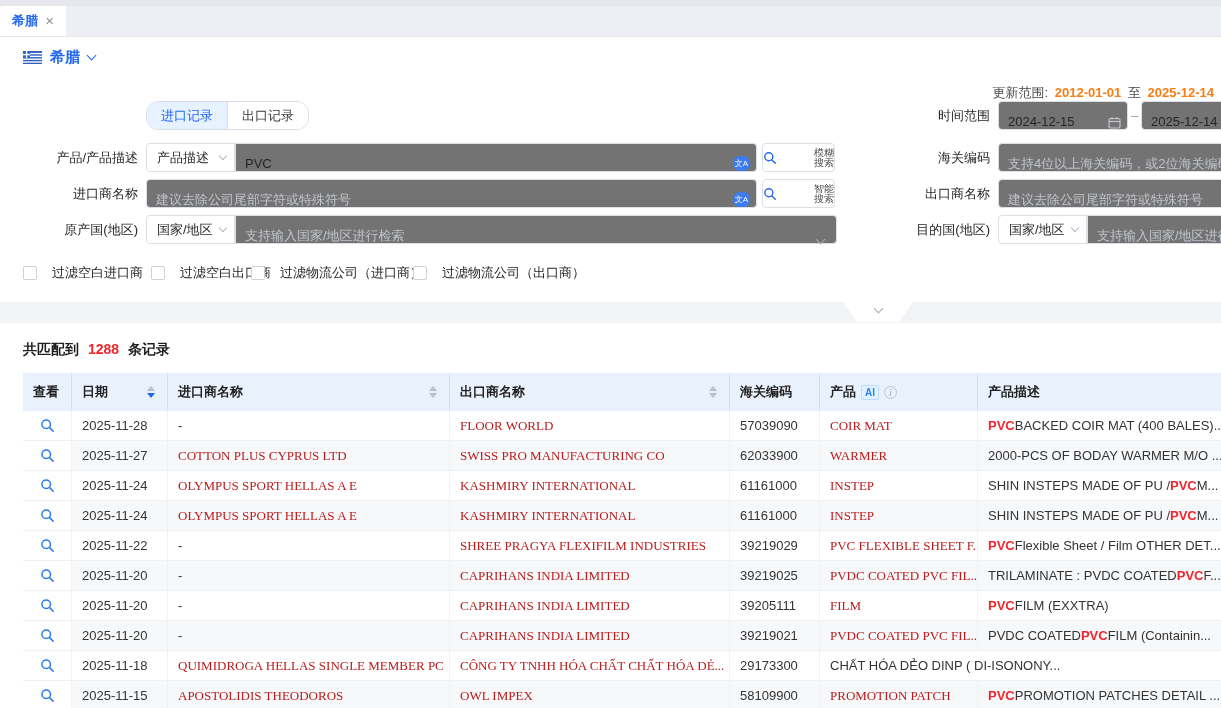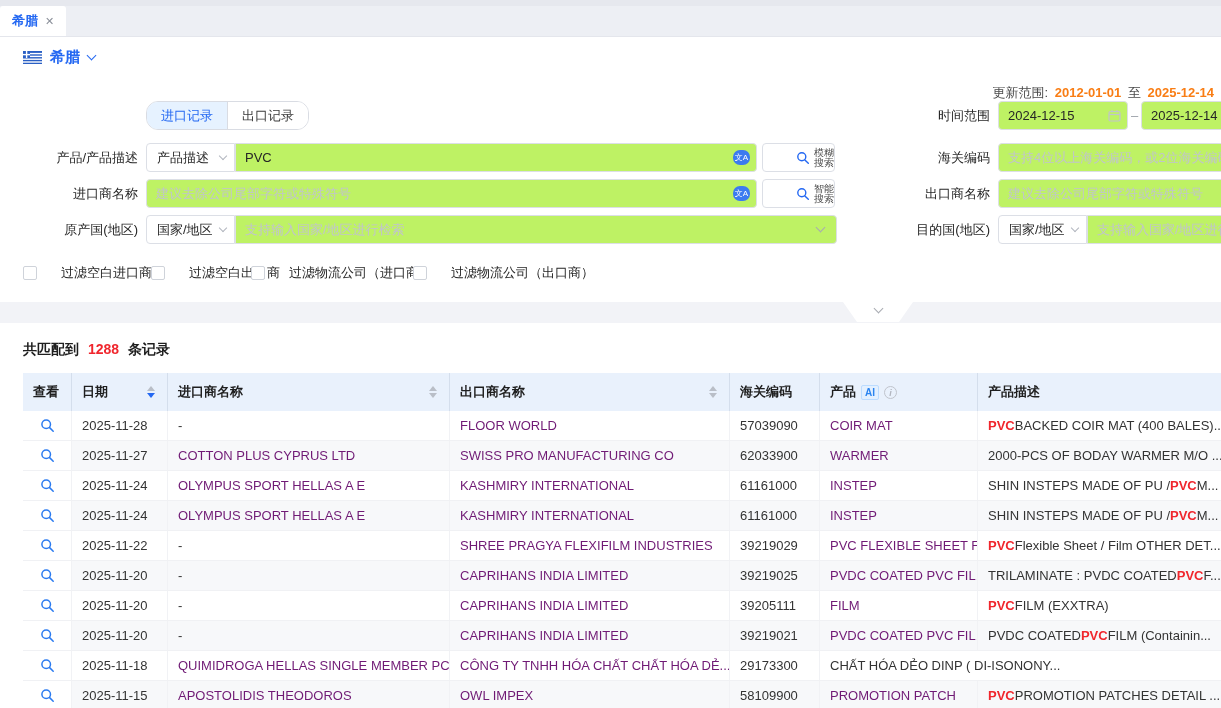--- a/index.html
+++ b/index.html
@@ -34,36 +34,36 @@
   .seg-opt { padding:0 14px; font-size:13px; line-height:27px; color:#3a3a3a; cursor:pointer; background:#fff; }
   .seg-opt.selected { background:#e6f2ff; color:#2468f2; }
   .seg-opt + .seg-opt { border-left:1px solid #d9dce3; }
 
   .select { position:absolute; height:29px; border:1px solid #dcdfe6; border-radius:4px 0 0 4px;
     background:#fff; display:flex; align-items:center; justify-content:space-between;
     padding:0 8px 0 10px; font-size:13px; color:#262626; cursor:pointer; }
   .select .chev { width:6px; height:6px; border-color:#b2b6bf; }
 
   .inpwrap { position:absolute; height:29px; border:1px solid #dcdfe6; border-radius:0 4px 4px 0;
-    background:#bef264; display:flex; align-items:center; padding:0 6px 0 9px; }
+    background:#737373; display:flex; align-items:flex-end; padding:0 6px 0 9px; }
   .inpwrap.rounded { border-radius:4px; }
   .inpwrap input { border:none; outline:none; flex:1; min-width:0; font-size:13px; color:#262626;
     font-family:inherit; background:transparent; }
   .inpwrap input::placeholder { color:#c0c4cc; }
   .trans-icon { flex:0 0 auto; width:17px; height:15px; border-radius:7px; background:#3c7bf0;
     color:#fff; font-size:8px; line-height:15px; text-align:center; cursor:pointer; }
 
   .srch-btn { position:absolute; width:73px; height:29px; border:1px solid #dcdfe6; border-radius:4px;
-    background:#fff; display:flex; align-items:center; justify-content:flex-end; gap:4px; cursor:pointer; }
+    background:#fff; display:flex; align-items:center; justify-content:space-between; gap:4px; cursor:pointer; }
   .srch-btn .sline { display:flex; flex-direction:column; font-size:10px; line-height:10px; color:#4a4a4a; }
 
   .dash { position:absolute; font-size:13px; color:#9aa0a8; line-height:29px; }
   .cal-icon { flex:0 0 auto; }
 
-  .cb-item { position:absolute; top:264px; display:flex; align-items:center; gap:24px;
+  .cb-item { position:absolute; top:264px; display:flex; align-items:center; gap:15px;
     font-size:13px; color:#262626; cursor:pointer; white-space:nowrap;text-align:right; }
   .cb-box { width:14px; height:14px; border:1px solid #cfd3da; border-radius:2px; background:#fff; }
 
   
   .band { position:absolute; left:0; top:302px; width:1221px; height:21px; background:#f2f3f7; }
   .collapse-tab { position:absolute; left:843px; top:302px; width:70px; height:20px; background:#fff;
     clip-path:polygon(0 0,100% 0,80% 100%,20% 100%); display:flex; align-items:flex-start;
     justify-content:center; cursor:pointer; }
   .collapse-tab .chev { margin-top:3px; }
 
@@ -86,21 +86,21 @@
   .info-icon { width:13px; height:13px; border:1px solid #c0c4cc; border-radius:50%; color:#b2b6bf;
     font-size:9px; line-height:12px; text-align:center; margin-left:5px; font-style:italic; }
 
   .trow { display:flex; height:30px; align-items:stretch; border-bottom:1px solid #f0f1f4; background:#fff; }
   .trow.striped .td { background:#f7f8fa; }
   .td { display:flex; align-items:center; padding-left:10px; color:#333; overflow:hidden;
     white-space:nowrap; border-right:1px solid #f1f2f5; background:#fff; }
   .td:last-child { border-right:none; }
   .td.view { justify-content:center; padding-left:0; background:#fff !important; }
   .view-btn { display:flex; align-items:center; cursor:pointer; }
-  .lnk { color:#701a75; text-decoration:none; cursor:pointer; overflow:hidden; white-space:nowrap; }
+  .lnk { color:#b91c1c; text-decoration:none; cursor:pointer; overflow:hidden; white-space:nowrap;font-family:Liberation Serif, serif; }
   .hl { color:#f0262d; font-weight:bold; }
 
   .c0{width:49px;flex:none;} .c1{width:96px;flex:none;} .c2{width:282px;flex:none;}
   .c3{width:280px;flex:none;} .c4{width:90px;flex:none;} .c5{width:158px;flex:none;}
   .c6{width:295px;flex:none;}
 </style>
 </head>
 <body>
 
 <div id="app">

